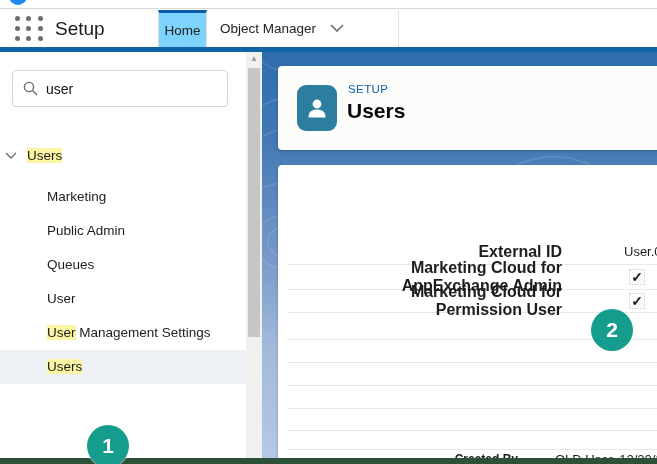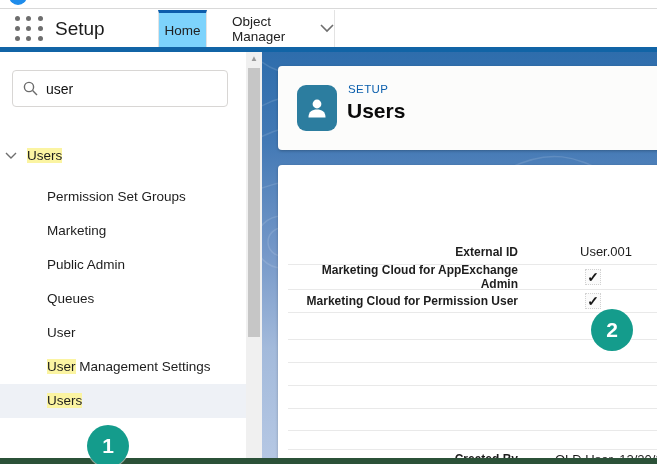--- a/index.html
+++ b/index.html
@@ -37,21 +37,21 @@
   }
   .tab {
     position: absolute; top: 0; height: 37px; display: flex;
     align-items: center; font-size: 13.5px; color: #222; cursor: pointer;
   }
   .tab-home {
     left: 158px; width: 49px; justify-content: center;
     background: #7dd3fc; border-top: 3px solid #0b5cab;
     border-left: 1px solid #e3e3e3; border-right: 1px solid #e3e3e3;
   }
-  .tab-objmgr { left: 207px; width: 128px; padding-left: 25px;
+  .tab-objmgr { left: 207px; width: 192px; padding-left: 13px;
     border-right: 1px solid #e3e3e3; }
   .tab-objmgr .chev { margin-left: 14px; }
   .brandbar {
     position: absolute; left: 0; top: 47px; width: 657px; height: 5px;
     background: #1164a6;
   }
 
   
   .sidebar {
     position: absolute; left: 0; top: 52px; width: 258px; height: 412px;
@@ -132,21 +132,21 @@
     background: #fff; border-radius: 4px 4px 0 0;
     box-shadow: 0 1px 3px rgba(0,0,0,.25);
   }
   .rows { position: absolute; left: 10px; right: 0; top: 74px; }
   .drow {
     display: flex; align-items: center;
     border-bottom: 1px solid #e9e9e9;
   }
   .drow .lbl {
     width: 230px; text-align: right;
-    font-size: 12px; font-weight: bold; color: #1d1d1d;
+    font-size: 16px; font-weight: bold; color: #1d1d1d; margin-left: 44px;
   }
   .drow .val { margin-left: 62px; font-size: 13px; color: #1d1d1d; }
   .h26 { height: 26px; } .h25 { height: 25px; } .h23 { height: 23px; }
   .h27 { height: 27px; } .h22 { height: 22px; } .h19 { height: 19px; }
   .footer-row { display: flex; align-items: flex-start; padding-top: 2px; }
   .footer-row .lbl { width: 230px; text-align: right;
     font-size: 12px; font-weight: bold; color: #1d1d1d; }
   .footer-row .val { margin-left: 37px; font-size: 13px; color: #1d1d1d;
     white-space: nowrap; }
   .checkmark {
@@ -220,21 +220,20 @@
     <div class="tree-parent">
       <span class="chev">
         <svg width="12" height="8" viewBox="0 0 12 8">
           <polyline points="1,1 6,6 11,1" fill="none" stroke="#6e6e6e" stroke-width="1.4"></polyline>
         </svg>
       </span>
       <span class="hl">Users</span>
     </div>
 
     <ul class="tree-items">
-      <li><span>Permission Set Groups</span></li>
       <li><span>Marketing</span></li>
       <li><span>Public Admin</span></li>
       <li><span>Queues</span></li>
       <li><span>User</span></li>
       <li><span class="hl">User</span><span> Management Settings</span></li>
       <li class="selected"><span class="hl">Users</span></li>
     </ul>
   </div>
 
   <div class="scrollbar">

